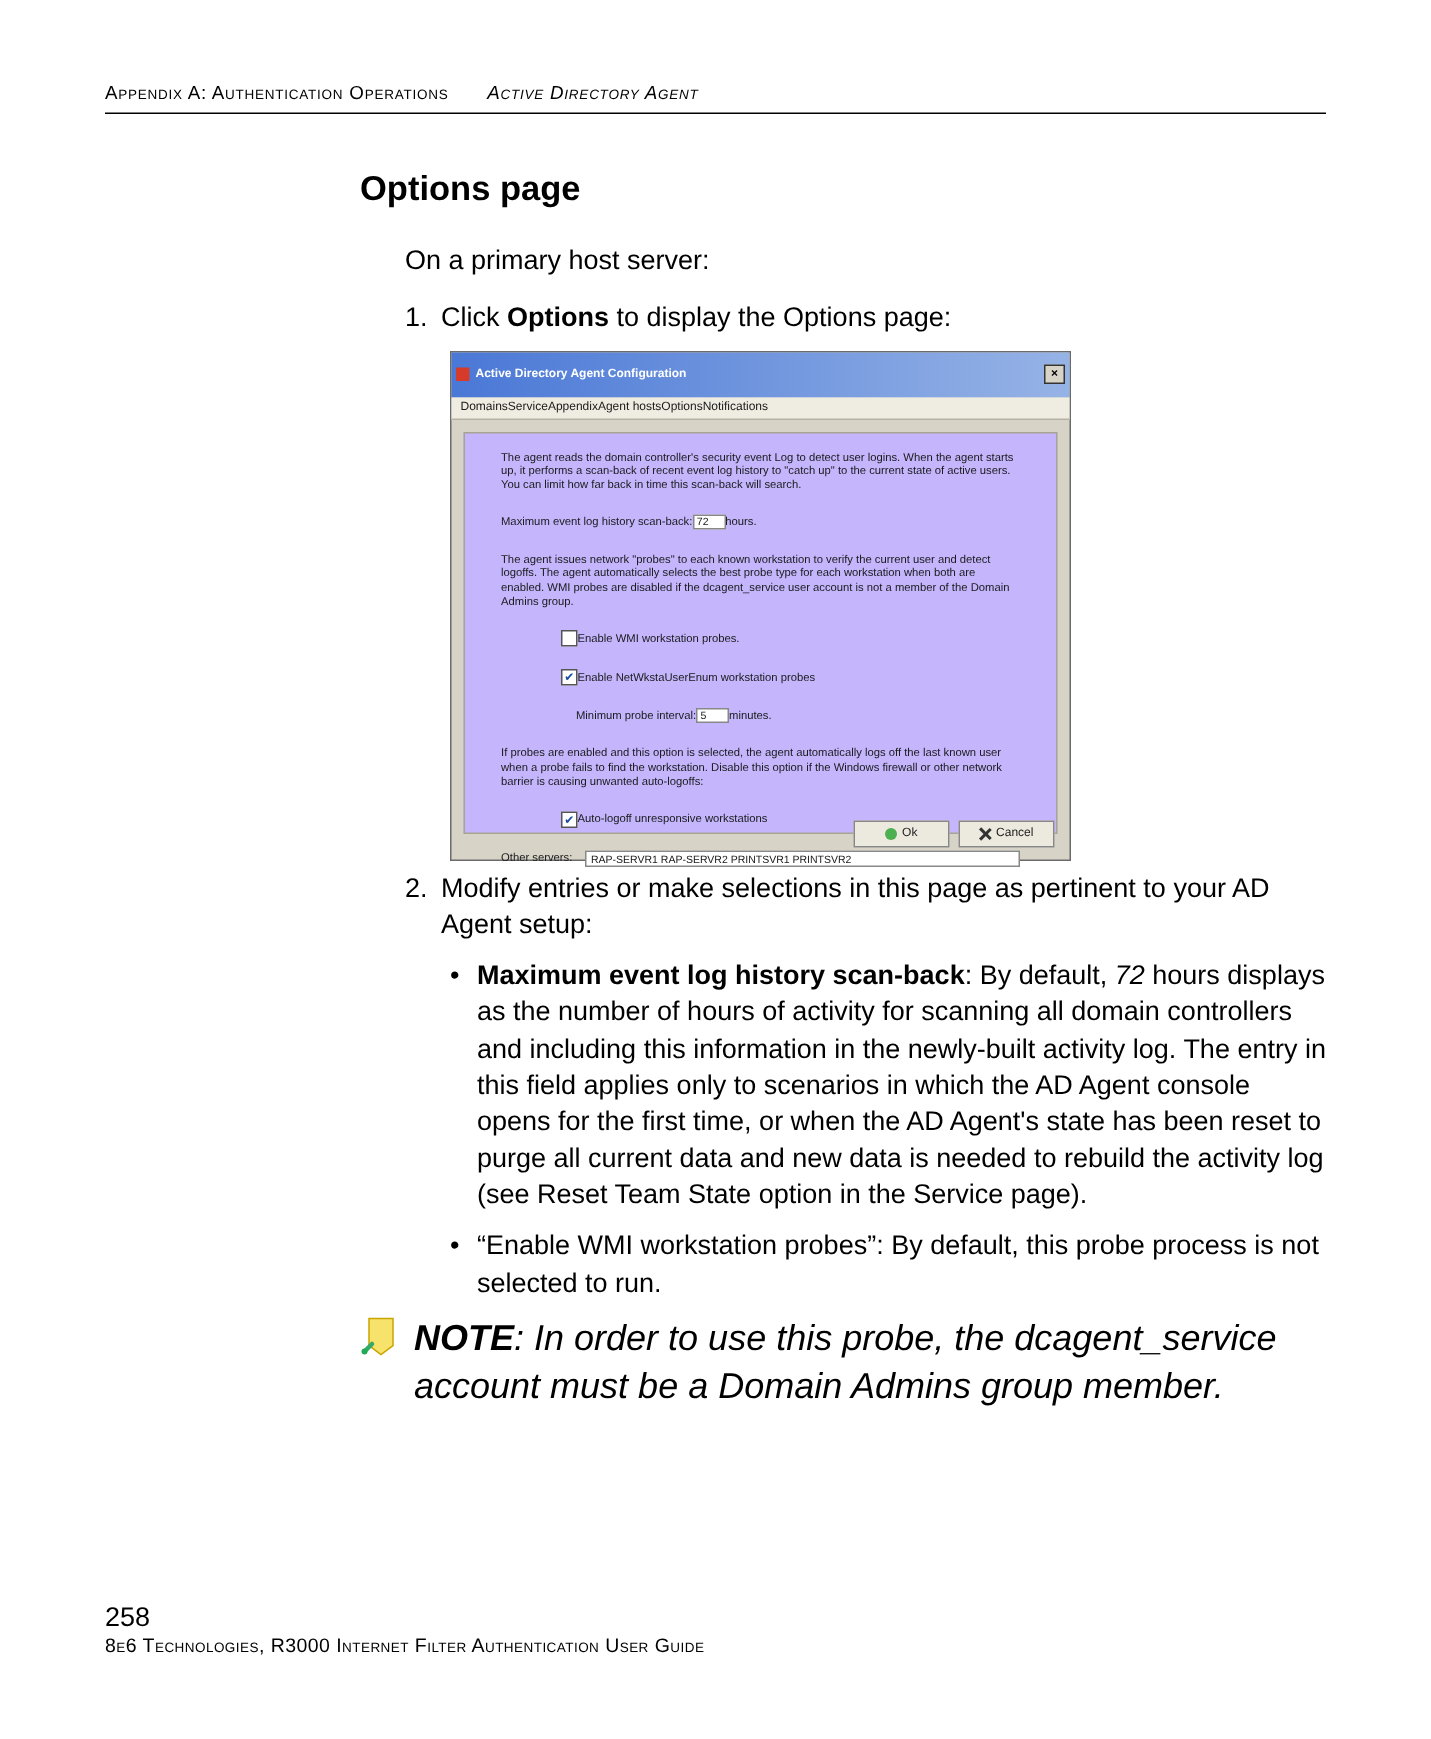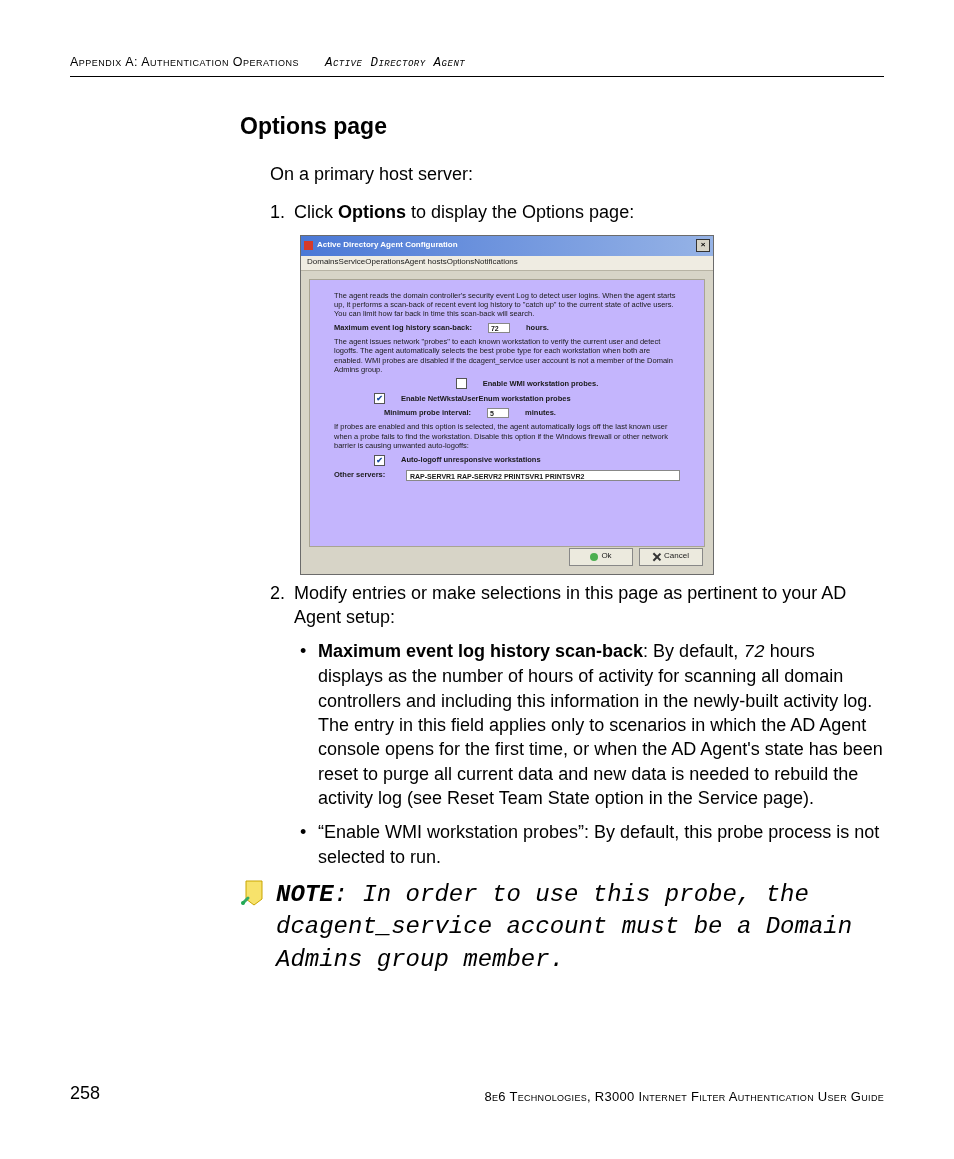--- a/index.html
+++ b/index.html
@@ -51,21 +51,21 @@
     height: 340px;
     background: #d7d4c7;
     border: 1px solid #6b6b6b;
     font-family: Tahoma, Arial, sans-serif;
     font-size: 8px;
     color: #1a1a1a;
     position: relative;
     box-sizing: border-box;
   }
   .titlebar {
-    height: 20px;
+    height: 30px;
     background: linear-gradient(90deg,#4a78d6,#96b3e6);
     color:#fff;
     display:flex;
     align-items:center;
     font-size:8px;
     font-weight:bold;
     padding:0 3px;
   }
   .titlebar .tb-icon {
     width:9px;height:9px;background:#d63a2a;margin-right:4px;
@@ -86,21 +86,21 @@
   .panel {
     margin:8px;
     border:1px solid #a8a493;
     background:#c4b5fd;
     padding:8px 24px;
     height:268px;
     box-sizing:border-box;
     position:relative;
   }
   .ptxt { font-size:7.5px; line-height:1.25; margin:3px 0; }
-  .inline-row { display:flex; align-items:center; gap:16px; margin:4px 0; font-size:7.5px;font-weight:bold;}
+  .inline-row { display:flex; align-items:center; gap:0; margin:15px 0; font-size:7.5px;}
   .tinyinput {
     width:22px;height:10px;border:1px solid #888;background:#fff;font-size:7px;
     padding:0 2px;line-height:10px;box-sizing:border-box;
   }
   .wideinput {
     flex:1;height:11px;border:1px solid #888;background:#fff;font-size:7px;
     padding:0 3px;line-height:11px;box-sizing:border-box;
   }
   .chk { width:9px;height:9px;border:1px solid #555;background:#fff;display:inline-flex;align-items:center;justify-content:center;font-size:8px;color:#1a4aa0;line-height:7px; }
   .btnrow {
@@ -120,43 +120,44 @@
   .fig-caption {
     font-style: italic;
     font-size: 13px;
     margin: 4px 0 20px 30px;
   }
 
   .bullets { margin-left:30px; }
   .bullet-item { display:flex; margin-bottom:10px; }
   .bullet-item .dot { width:18px; flex:0 0 18px; }
   .bullet-item .txt { flex:1; }
-  .italic { font-style: italic; font-family: Liberation Mono, monospace; }
+  .italic { font-style: italic; }
 
   .note-row {
     display:flex;
     align-items:flex-start;
     margin-left:170px;
     margin-top:6px;
     font-size:24px;
     line-height:1.35;
   }
   .note-icon {
     width:26px;height:30px;margin-right:10px;flex:0 0 26px;
     position:relative;
   }
   .note-icon svg{width:26px;height:30px;}
 
   .footer {
     position:absolute;
     left:70px; right:70px; bottom:55px;
     display:flex;
     justify-content:space-between;
-    align-items:flex-end;
+    align-items:flex-start;
     font-size:13px;
+    flex-direction:column;
   }
   .footer .pn { font-size:18px; }
   .footer .ft { font-variant: small-caps; letter-spacing:0.3px;}
 </style>
 </head>
 <body>
 
 <div class="page">
   <div class="running-head">
     <span>Appendix A: Authentication Operations</span>
@@ -179,34 +180,34 @@
     <div class="dlg-wrap">
       <div class="dlg">
         <div class="titlebar">
           <span class="tb-icon"></span>
           <span>Active Directory Agent Configuration</span>
           <span class="tb-close">×</span>
         </div>
         <div class="menubar">
           <span>Domains</span>
           <span>Service</span>
-          <span>Operations</span>
+          <span>Appendix</span>
           <span>Agent hosts</span>
           <span>Options</span>
           <span>Notifications</span>
         </div>
         <div class="panel">
           <div class="ptxt">The agent reads the domain controller's security event Log to detect user logins. When the agent starts up, it performs a scan-back of recent event log history to "catch up" to the current state of active users.   You can limit how far back in time this scan-back will search.</div>
           <div class="inline-row">
             <span>Maximum event log history scan-back:</span>
             <span class="tinyinput">72</span>
             <span>hours.</span>
           </div>
           <div class="ptxt">The agent issues network "probes" to each known workstation to verify the current user and detect logoffs.   The agent automatically selects the best probe type for each workstation when both are enabled.  WMI probes are disabled if the dcagent_service user account is not a member of the Domain Admins group.</div>
-          <div class="inline-row indent" style="margin-left:40px;justify-content:center;">
+          <div class="inline-row indent" style="margin-left:40px;">
             <span class="chk"></span>
             <span>Enable WMI workstation probes.</span>
           </div>
           <div class="inline-row" style="margin-left:40px;">
             <span class="chk">✔</span>
             <span>Enable NetWkstaUserEnum workstation probes</span>
           </div>
           <div class="inline-row" style="margin-left:50px;">
             <span>Minimum probe interval:</span>
             <span class="tinyinput">5</span>

